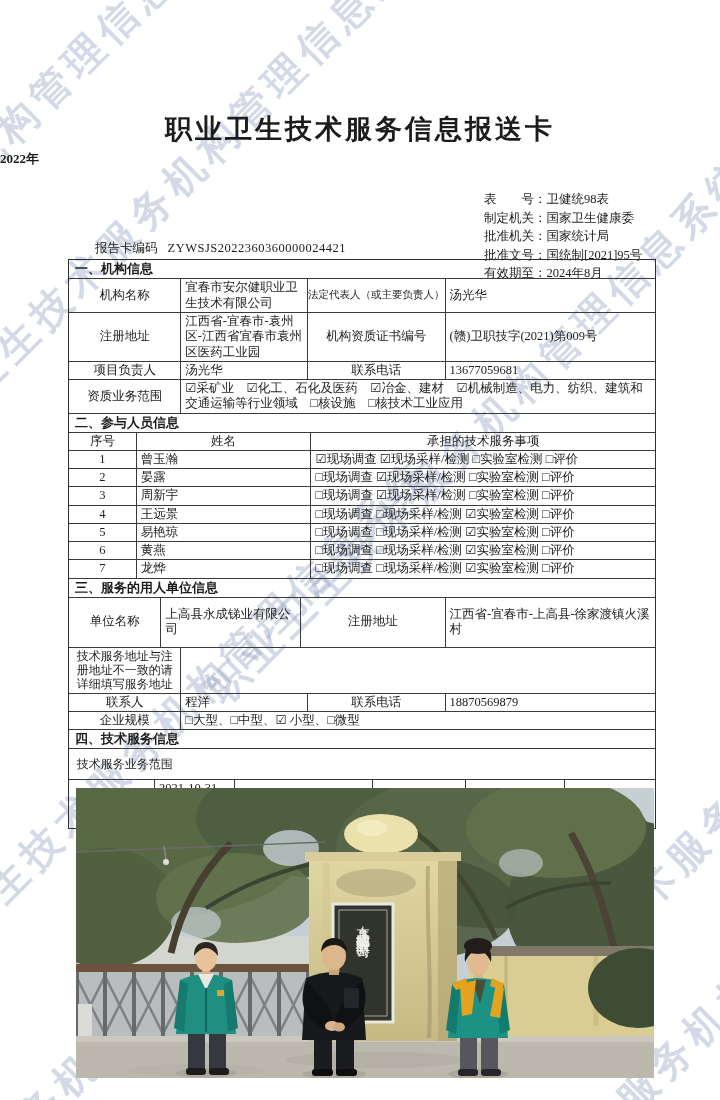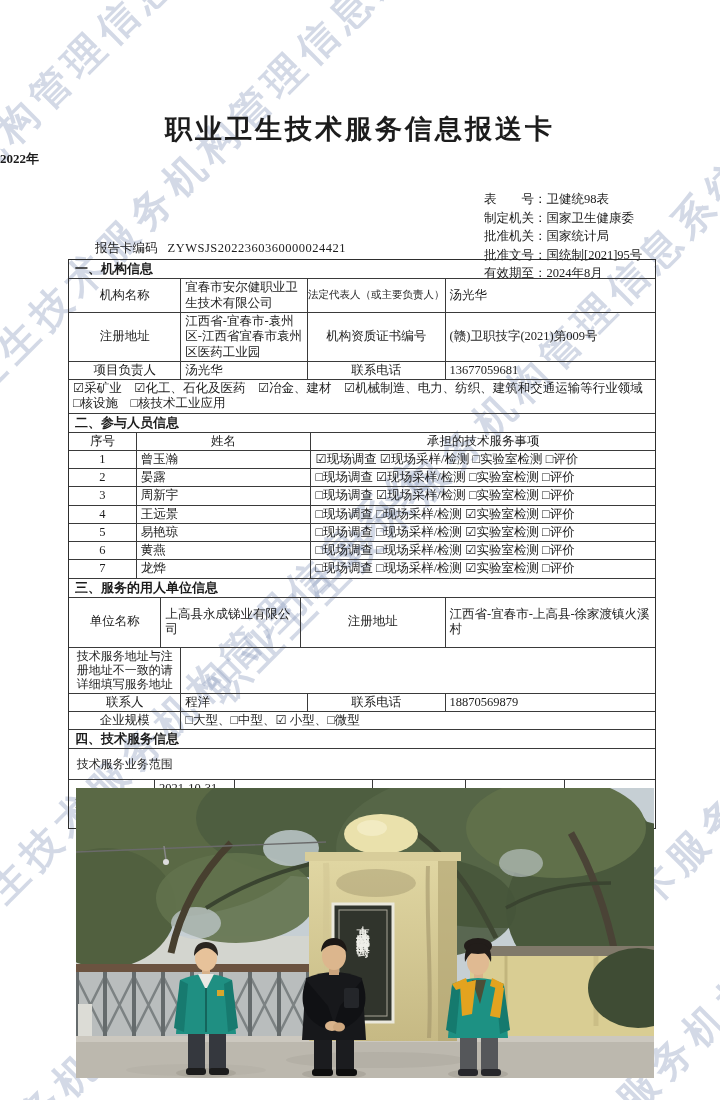--- a/index.html
+++ b/index.html
@@ -100,20 +100,21 @@
         <div class="cell lab wC">机构资质证书编号</div>
         <div class="cell val wD">(赣)卫职技字(2021)第009号</div>
       </div>
       <div class="row hr3">
         <div class="cell lab wA">项目负责人</div>
         <div class="cell val wB">汤光华</div>
         <div class="cell lab wC">联系电话</div>
         <div class="cell val wD">13677059681</div>
       </div>
       <div class="row hr4">
+        <div class="cell lab wA">资质业务范围</div>
         <div class="cell val rest">☑采矿业　☑化工、石化及医药　☑冶金、建材　☑机械制造、电力、纺织、建筑和交通运输等行业领域　□核设施　□核技术工业应用</div>
       </div>
 
       <div class="row sec">二、参与人员信息</div>
       <div class="row hph">
         <div class="cell lab pA">序号</div>
         <div class="cell lab pB">姓名</div>
         <div class="cell lab pC">承担的技术服务事项</div>
       </div>
       <div class="row hpr">

